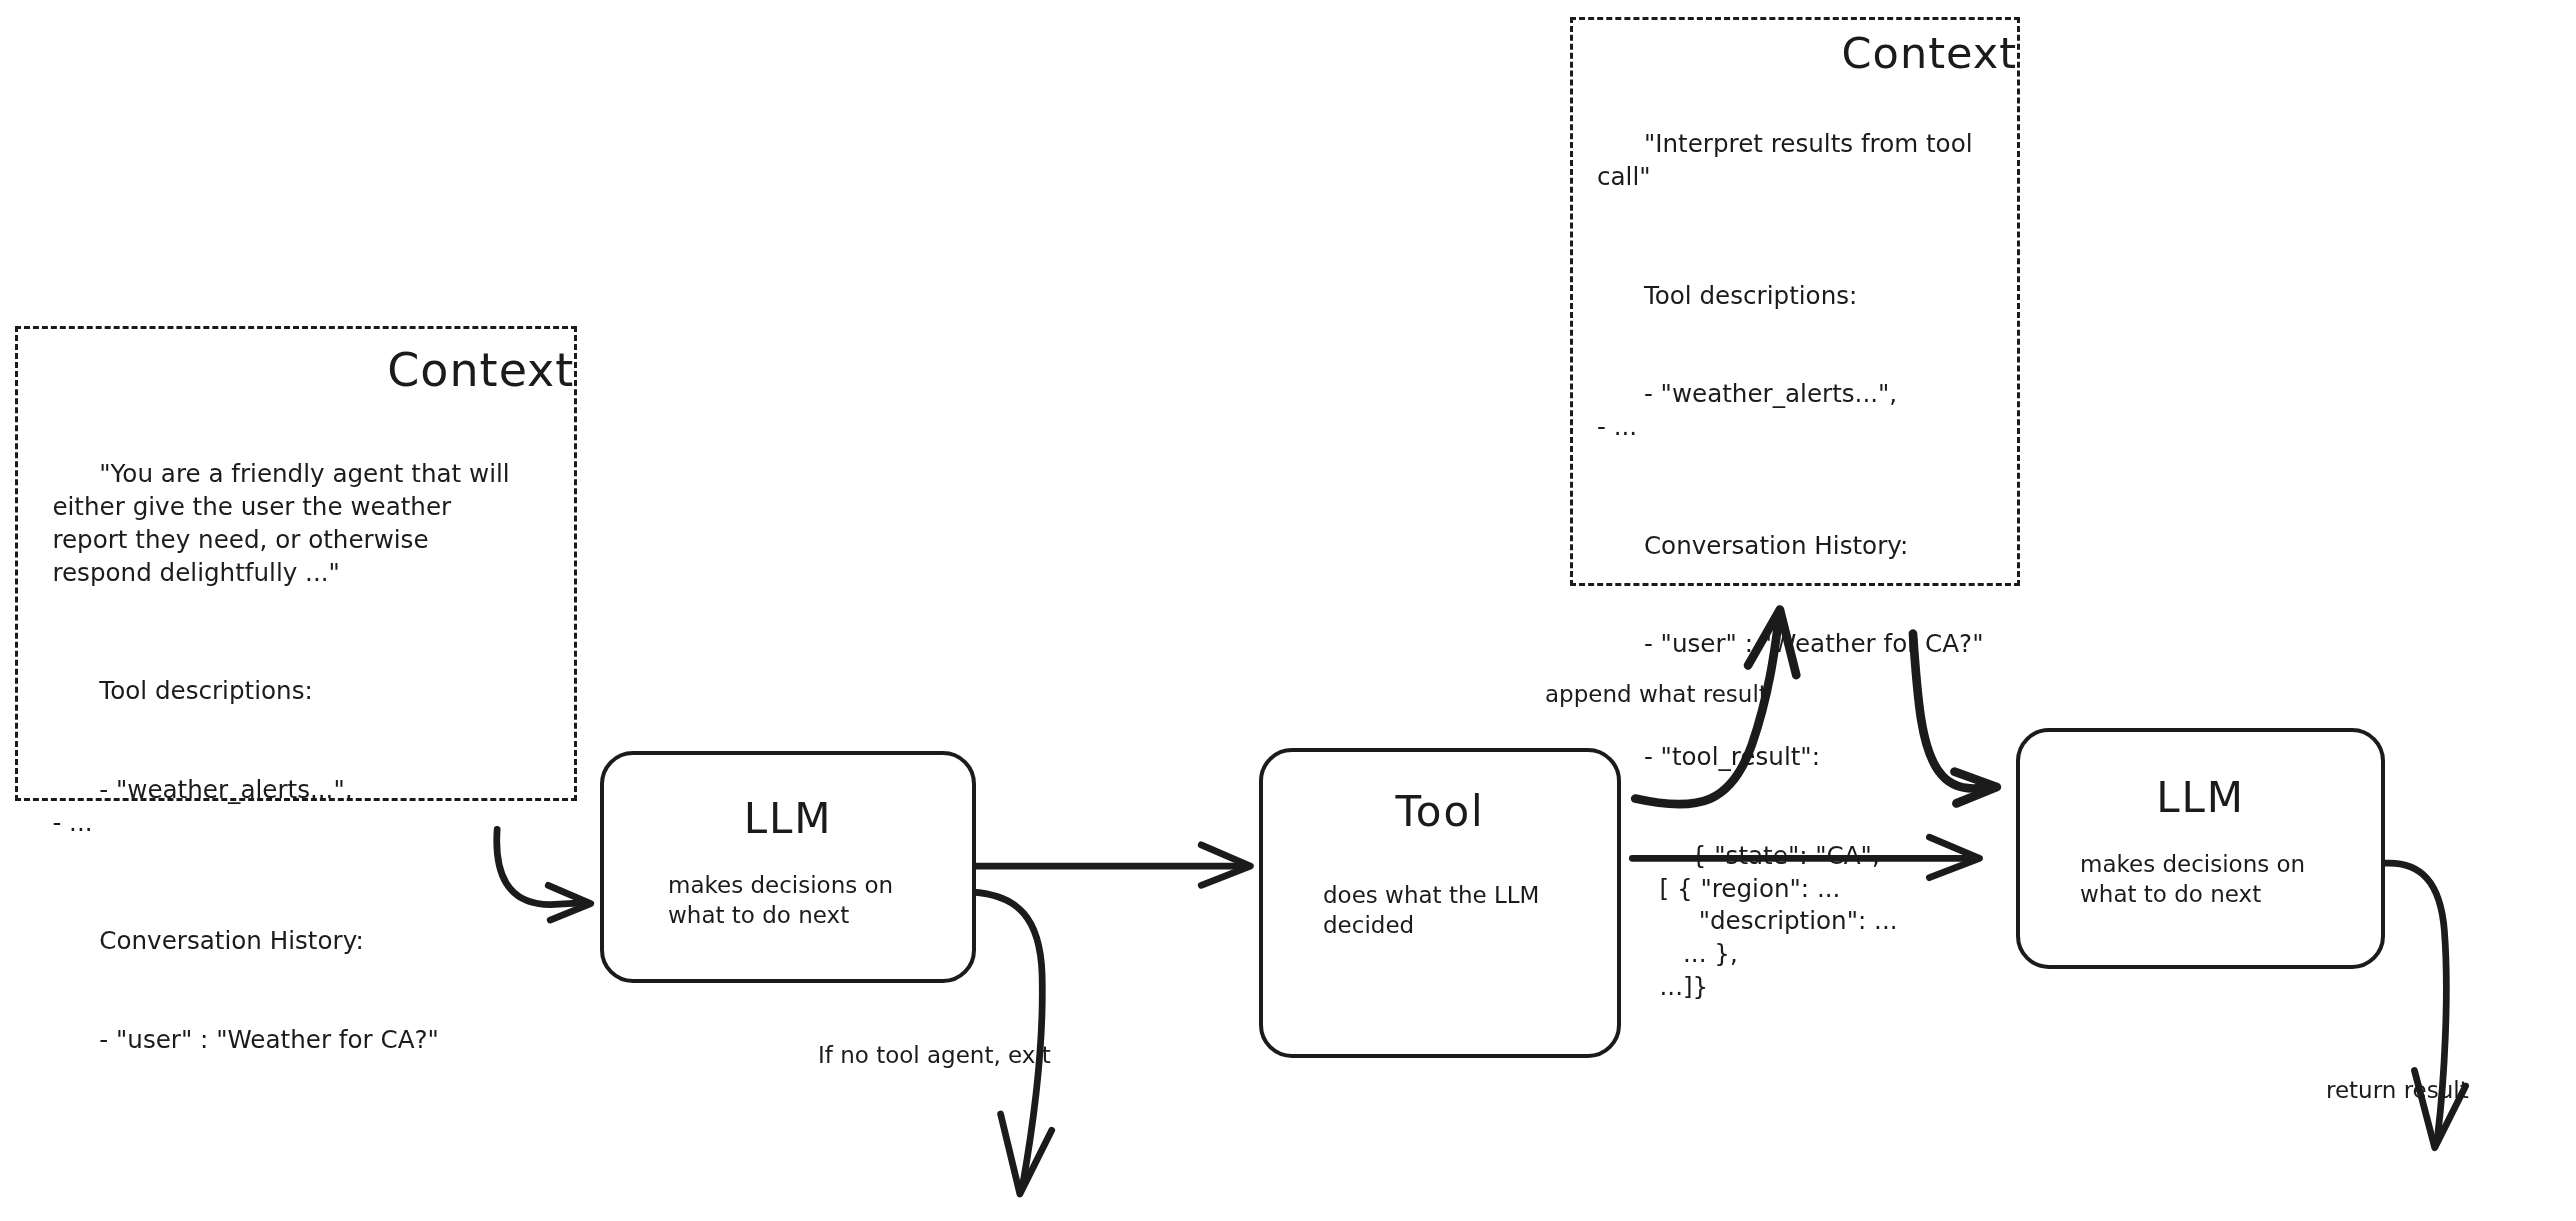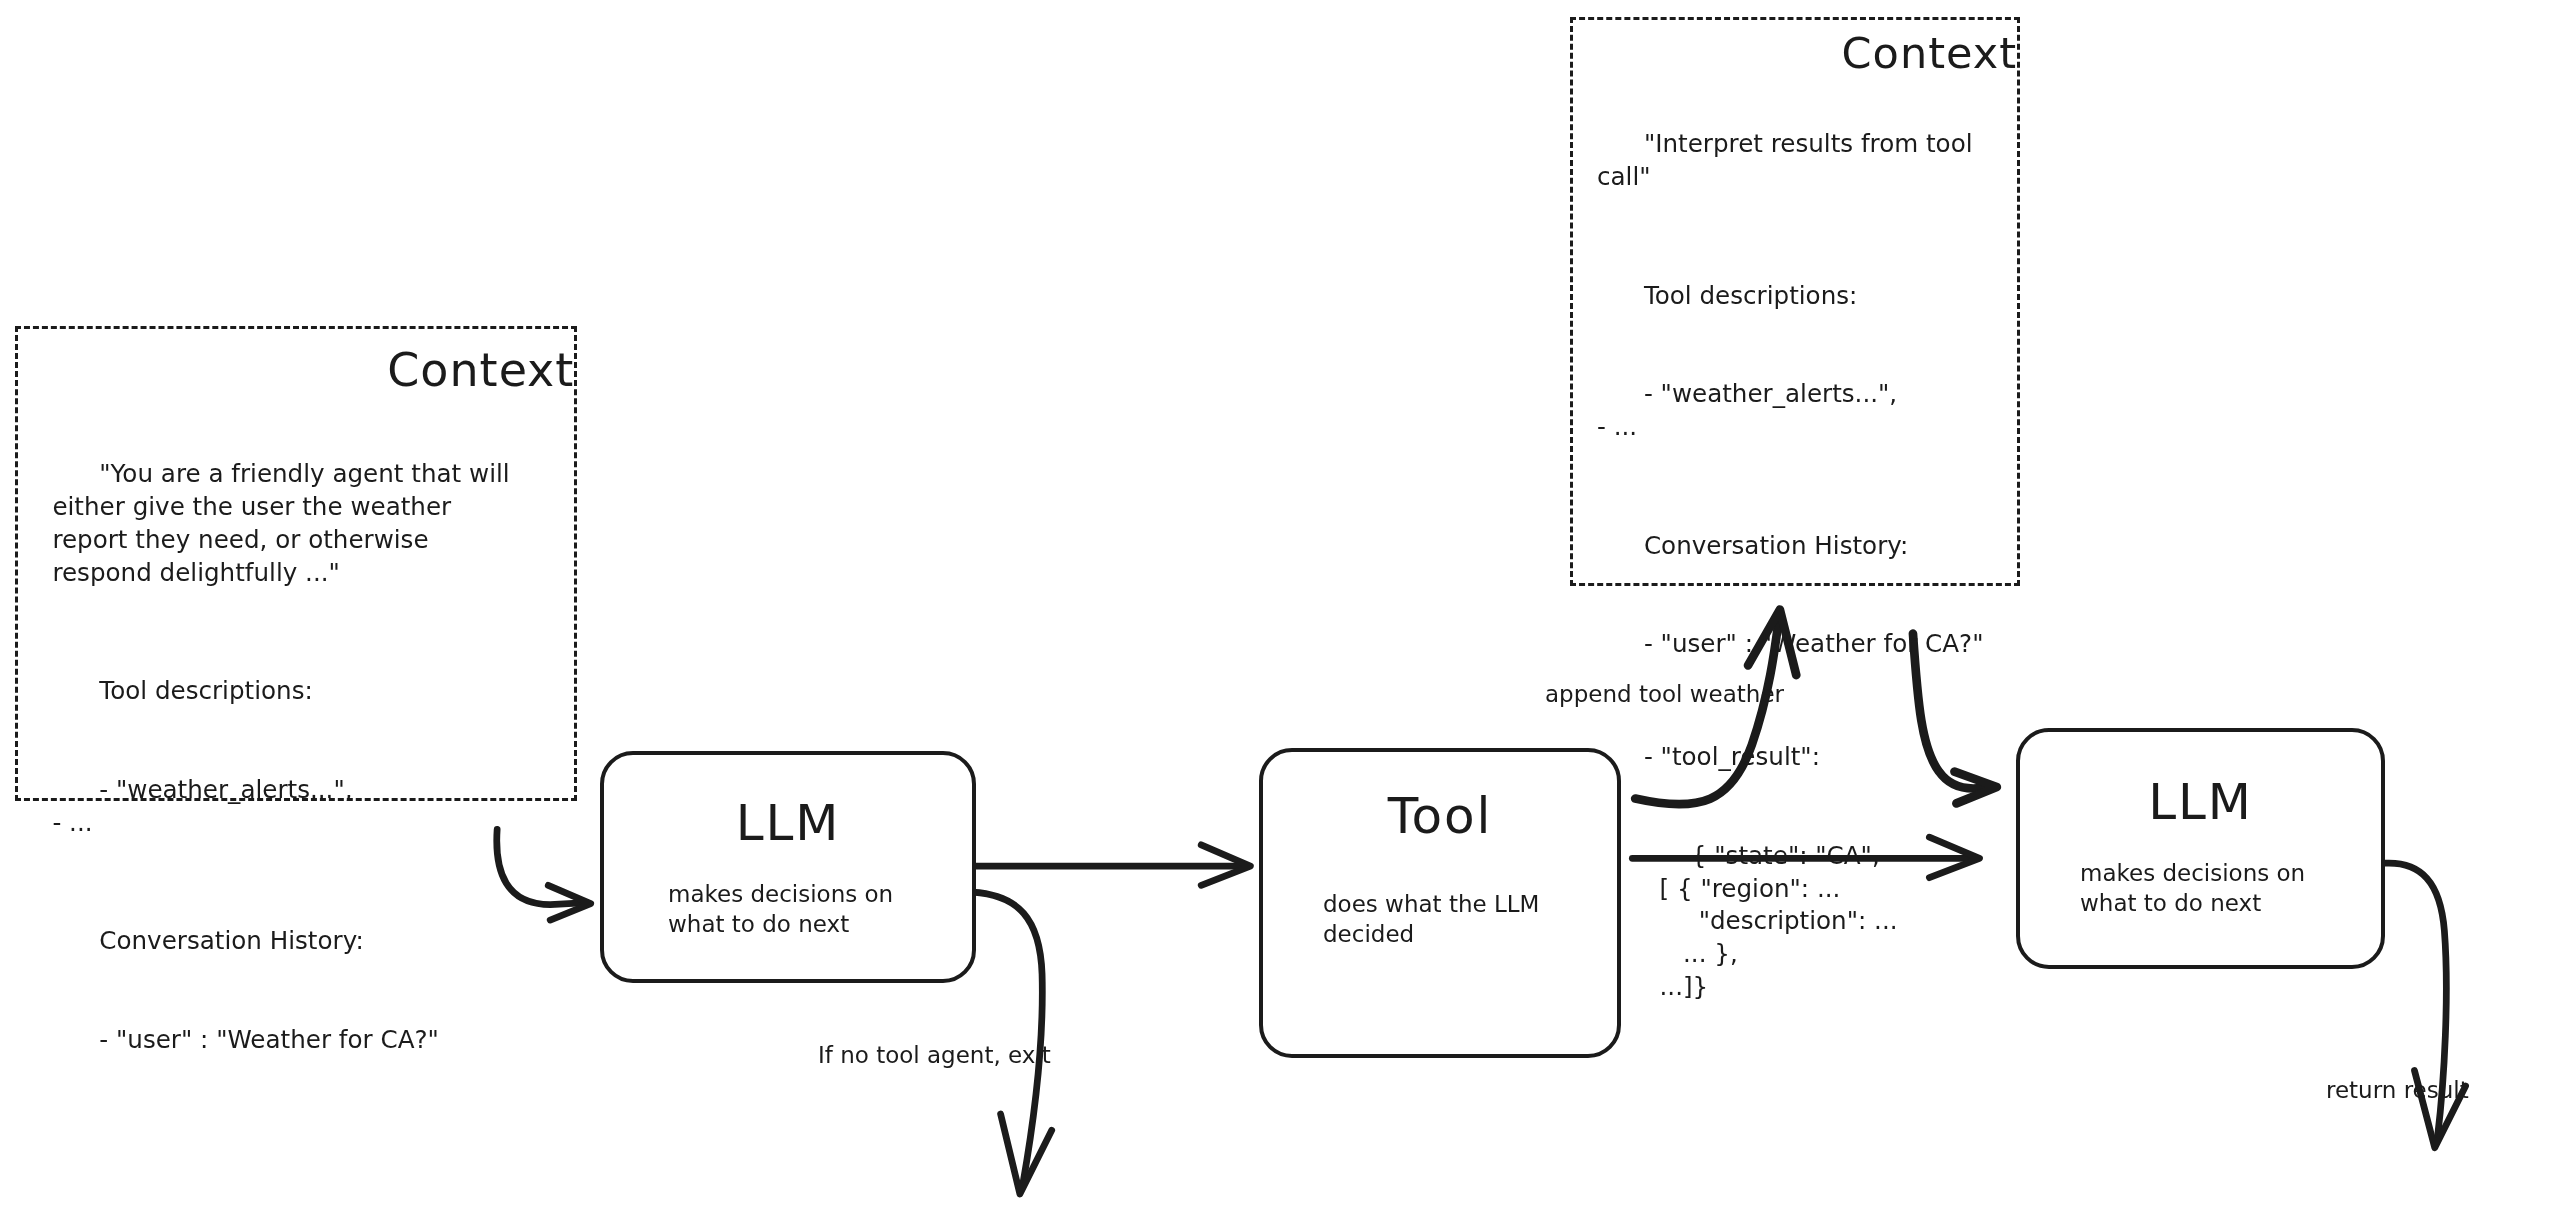--- a/index.html
+++ b/index.html
@@ -79,21 +79,21 @@
     position: absolute;
     box-sizing: border-box;
     border: 4.8px solid #1b1b1b;
     border-radius: 33px;
     background: #ffffff;
     display: flex;
     flex-direction: column;
     align-items: center;
   }
   .node-title {
-    font-size: 50px;
+    font-size: 42px;
     letter-spacing: 1.9px;
     white-space: nowrap;
   }
   .node-sub {
     font-size: 23px;
     line-height: 1.32;
     text-align: left;
     white-space: pre-line;
   }
 
@@ -220,17 +220,17 @@
 decided</div>
   </div>
 
   <div class="node-box" id="node-llm-2">
     <div class="node-title">LLM</div>
     <div class="node-sub">makes decisions on
 what to do next</div>
   </div>
 
   <div class="edge-label" id="label-no-tool-call">If no tool agent, exit</div>
-  <div class="edge-label" id="label-append-tool-result">append tool weather</div>
+  <div class="edge-label" id="label-append-tool-result">append what result</div>
   <div class="edge-label" id="label-return-result">return result</div>
 
 </div>
 
 
 </body></html>

